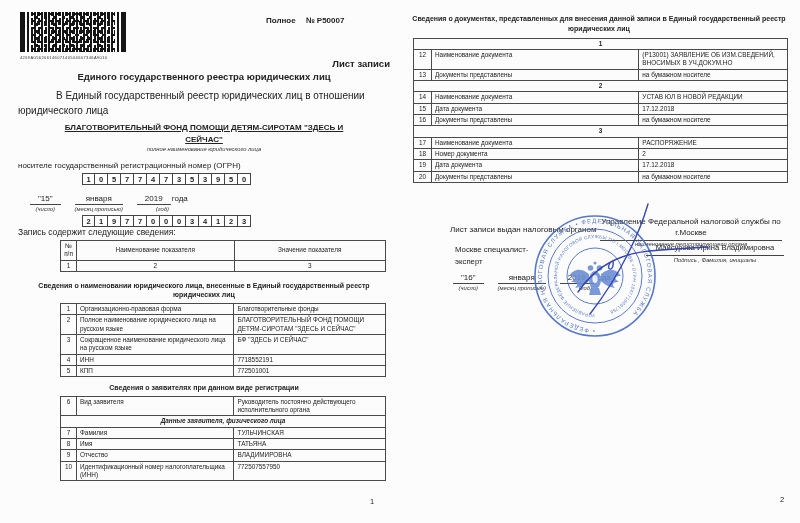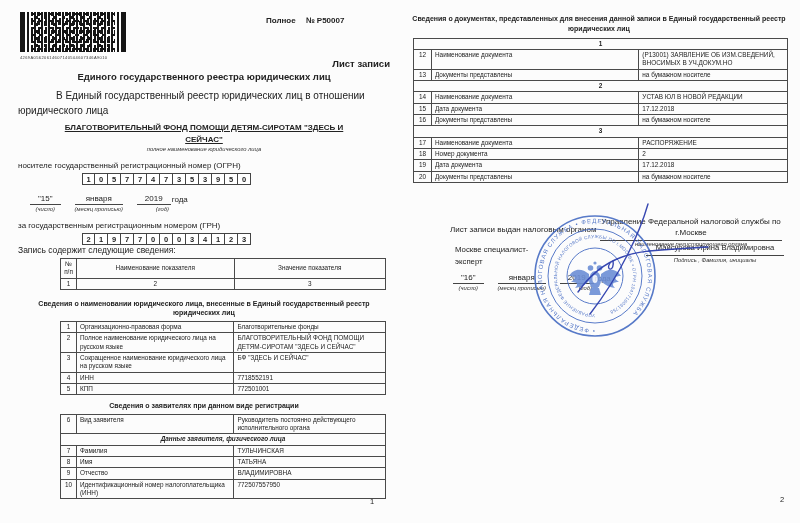--- a/index.html
+++ b/index.html
@@ -23,21 +23,21 @@
   .cap { text-align:center; font-size:5.8px; font-style:italic; color:#333; }
   .fieldlabel { font-size:8px; margin-top:9px; }
   .digit-row { display:flex; margin:3px 0 0 64px; }
   .dcell { width:13px; height:12px; border:1px solid #444; border-left:none; display:flex; align-items:center; justify-content:center; font-size:7.5px; font-weight:bold; background:#fff; }
   .dcell:first-child { border-left:1px solid #444; }
   .statement { font-size:8px; font-weight:bold; text-decoration:underline; margin-top:8px; line-height:1.6; }
   .date-row { display:flex; margin-top:9px; margin-left:12px; align-items:flex-end; }
   .date-part { text-align:center; margin-right:14px; }
   .date-val { font-size:8px; border-bottom:1px solid #444; padding:0 8px 1px 8px; }
   .date-part .cap { margin-top:1px; }
-  .date-year { display:flex; align-items:center; }
+  .date-year { display:flex; align-items:flex-start; }
   .date-suffix { font-size:8px; margin-left:1px; padding-bottom:1px; }
 
   .record-intro { font-size:8.5px; }
   table { border-collapse:collapse; width:326px; margin:3px 0 0 42px; }
   td,th { border:1px solid #4a4a4a; font-size:6.4px; padding:1px 3px; vertical-align:top; line-height:1.3; font-weight:normal; text-align:left; }
   .c-num { width:16px; } .c-name { width:158px; } .c-val { width:152px; }
   td.num { text-align:center; }
   th { text-align:center; vertical-align:middle; }
   .tsec { text-align:center; font-size:7px; font-weight:bold; margin-top:9px; line-height:1.35; }
   .subhead td { text-align:center; font-weight:bold; font-style:italic; }
@@ -129,21 +129,20 @@
     </div>
     <div class="date-part">
       <div class="date-year">
         <div class="date-val">2019</div>
         <div class="date-suffix">года</div>
       </div>
       <div class="cap">(год)</div>
     </div>
   </div>
 
-  <div class="fieldlabel">за государственным регистрационным номером (ГРН)</div>
   <div class="digit-row">
       <span class="dcell">2</span>
       <span class="dcell">1</span>
       <span class="dcell">9</span>
       <span class="dcell">7</span>
       <span class="dcell">7</span>
       <span class="dcell">0</span>
       <span class="dcell">0</span>
       <span class="dcell">0</span>
       <span class="dcell">3</span>

